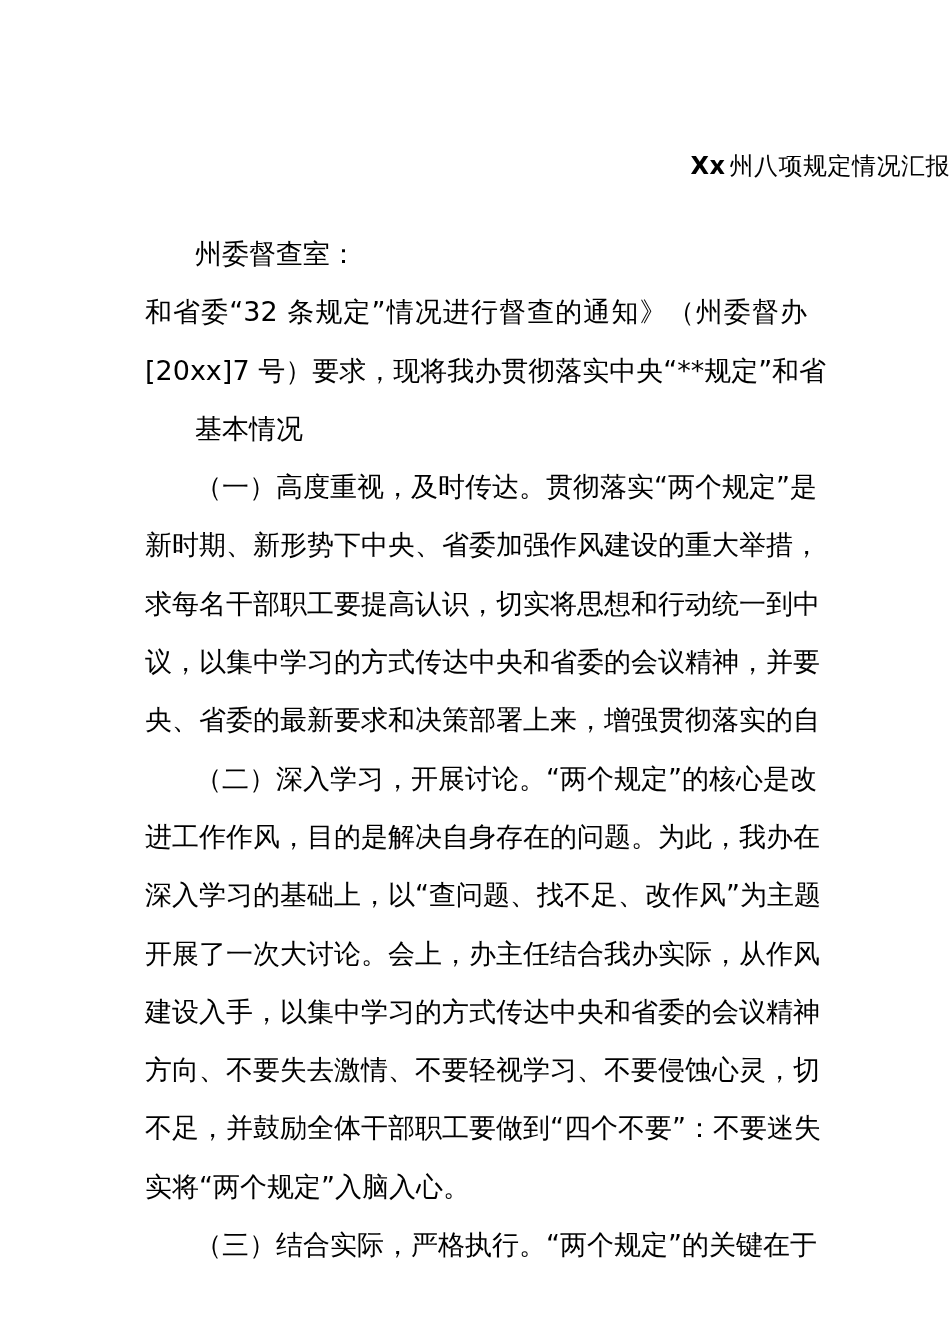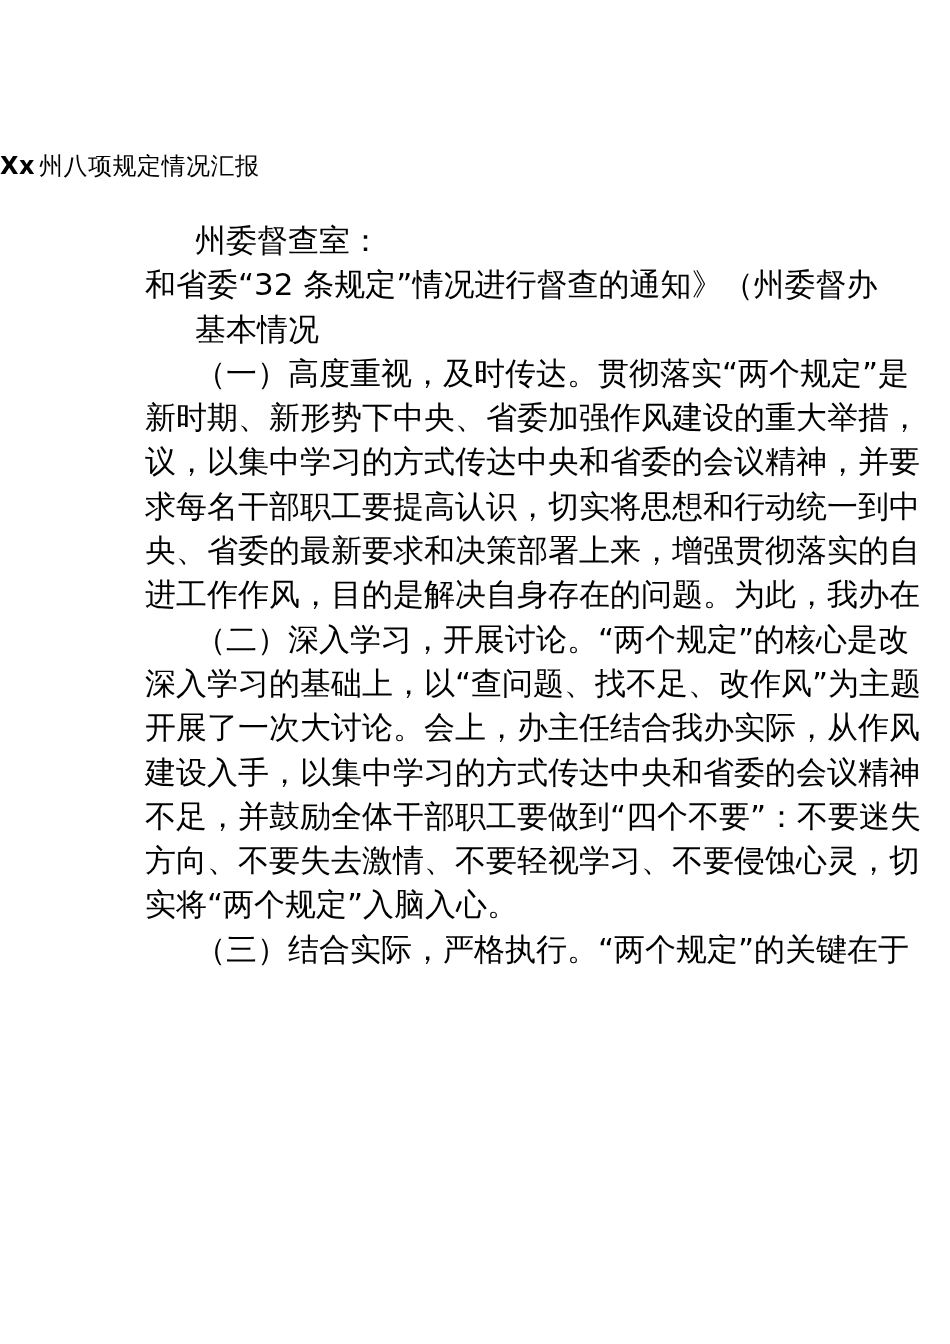--- a/index.html
+++ b/index.html
@@ -20,44 +20,45 @@
       left: 0; top: 0;
       width: 950px;
       height: 1344px;
       background: #ffffff;
     }
     .title {
       position: absolute;
       top: 148px;
       left: 0;
       width: 950px;
-      text-align: left;
+      text-align: right;
       font-size: 24px;
       line-height: 36px;
       letter-spacing: 0.5px;
       white-space: nowrap;
     }
     .title .latin {
       font-weight: bold;
       margin-right: 4px;
     }
     .body-text {
       position: absolute;
       top: 218px;
       left: 145px;
       width: 662px;
     }
     .line {
       height: 44.3px;
       line-height: 44.3px;
-      font-size: 31px;
+      font-size: 27px;
       white-space: nowrap;
       text-align: justify;
       text-align-last: justify;
       overflow: visible;
+      margin-top: 14px;
     }
     .line.last {
       text-align-last: left;
     }
     .line.indent {
       padding-left: 50px;
     }
   </style>
 </head>
 <body>
@@ -65,42 +66,43 @@
 <div class="page">
 
   <div class="title"><span class="latin">Xx</span><span>州八项规定情况汇报</span></div>
 
   <div class="body-text">
 
     <div class="line indent last">州委督查室：</div>
 
     <div>
       <div class="line">和省委“32 条规定”情况进行督查的通知》（州委督办</div>
+      <div class="line">[20xx]7 号）要求，现将我办贯彻落实中央“**规定”和省</div>
     </div>
 
     <div>
       <div class="line indent last">基本情况</div>
     </div>
 
     <div>
       <div class="line indent">（一）高度重视，及时传达。贯彻落实“两个规定”是</div>
       <div class="line">新时期、新形势下中央、省委加强作风建设的重大举措，</div>
+      <div class="line">求每名干部职工要提高认识，切实将思想和行动统一到中</div>
       <div class="line">议，以集中学习的方式传达中央和省委的会议精神，并要</div>
-      <div class="line">求每名干部职工要提高认识，切实将思想和行动统一到中</div>
       <div class="line">央、省委的最新要求和决策部署上来，增强贯彻落实的自</div>
     </div>
 
     <div>
+      <div class="line indent">（二）深入学习，开展讨论。“两个规定”的核心是改</div>
       <div class="line">进工作作风，目的是解决自身存在的问题。为此，我办在</div>
-      <div class="line indent">（二）深入学习，开展讨论。“两个规定”的核心是改</div>
       <div class="line">深入学习的基础上，以“查问题、找不足、改作风”为主题</div>
       <div class="line">开展了一次大讨论。会上，办主任结合我办实际，从作风</div>
       <div class="line">建设入手，以集中学习的方式传达中央和省委的会议精神</div>
+      <div class="line">方向、不要失去激情、不要轻视学习、不要侵蚀心灵，切</div>
       <div class="line">不足，并鼓励全体干部职工要做到“四个不要”：不要迷失</div>
-      <div class="line">方向、不要失去激情、不要轻视学习、不要侵蚀心灵，切</div>
       <div class="line last">实将“两个规定”入脑入心。</div>
     </div>
 
     <div>
       <div class="line indent">（三）结合实际，严格执行。“两个规定”的关键在于</div>
     </div>
 
   </div>
 </div>
 

